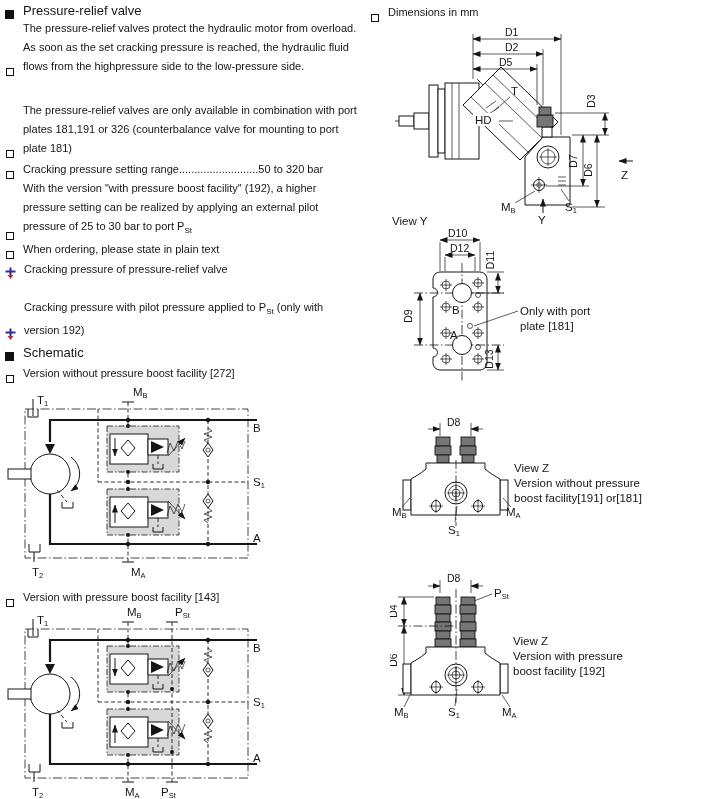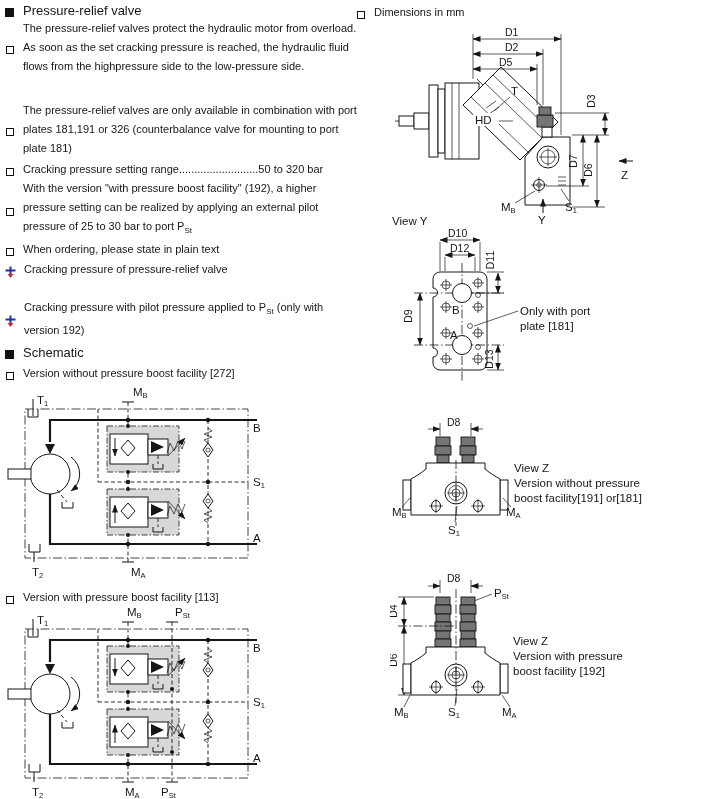--- a/index.html
+++ b/index.html
@@ -1,20 +1,20 @@
 <!DOCTYPE html>
 <html><head>
 <meta charset="utf-8">
 <style>
   html,body{margin:0;padding:0;}
   body{
     width:727px;height:799px;position:relative;background:#fff;overflow:hidden;
     font-family:"Liberation Sans",sans-serif;color:#161616;
   }
-  .row{position:absolute;display:flex;align-items:center;left:5px;width:360px;}
+  .row{position:absolute;display:flex;align-items:flex-end;left:5px;width:360px;}
   .row .txt{font-size:11px;line-height:19px;width:334px;}
   .row .head{font-size:13px;line-height:16px;}
   .sqf{flex:none;width:9px;height:9px;background:#111;margin:3px 9px 0 0;}
   .sqo{flex:none;width:6px;height:6px;border:1.7px solid #111;margin:4px 9px 0 1px;}
   .ordicon{flex:none;margin:4px 8px 0 0;}
   sub{font-size:8px;}
   svg.diag{position:absolute;}
   svg text{font-family:"Liberation Sans",sans-serif;font-size:11.5px;fill:#161616;}
   svg text.dim{font-size:10.5px;}
   svg tspan.sb{font-size:7.5px;}
@@ -84,24 +84,24 @@
   <span class="txt head">Schematic</span>
 </div>
 
 <div class="row" style="top:364px">
   <span class="sqo"></span>
   <span class="txt">Version without pressure boost facility [272]</span>
 </div>
 
 <div class="row" style="top:588px">
   <span class="sqo"></span>
-  <span class="txt">Version with pressure boost facility [113]</span>
-</div>
-
-<div class="row" style="left:356px;top:3px;width:220px">
+  <span class="txt">Version with pressure boost facility [143]</span>
+</div>
+
+<div class="row" style="left:370px;top:3px;width:220px">
   <span class="sqo"></span>
   <span class="txt">Dimensions in mm</span>
 </div>
 
 <svg class="diag" style="left:5px;top:386px" width="334" height="200" viewBox="0 0 334 200">
   <defs>
     <marker id="ma" viewBox="0 0 8 6" markerWidth="8" markerHeight="6" refX="7.5" refY="3" orient="auto-start-reverse" markerUnits="userSpaceOnUse">
       <path d="M0,0 L8,3 L0,6 Z" fill="#161616"></path>
     </marker>
   </defs>

